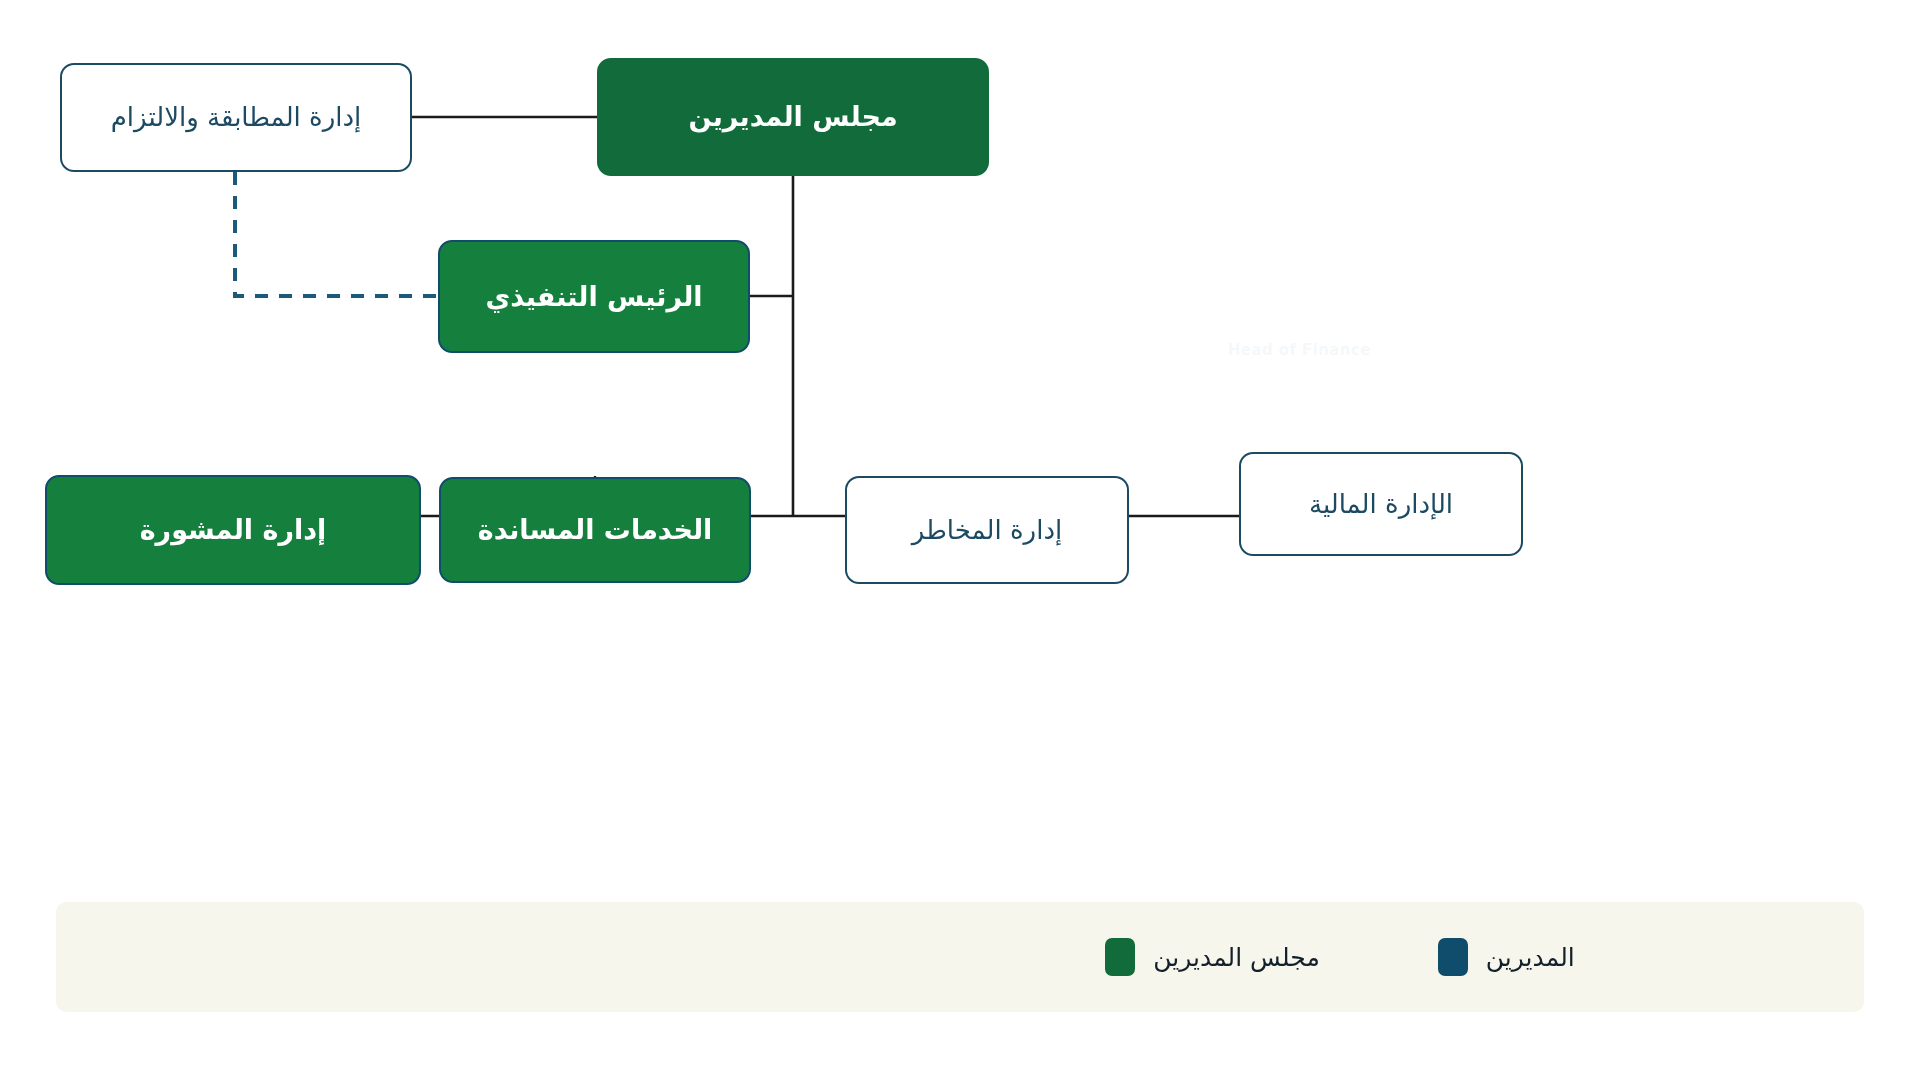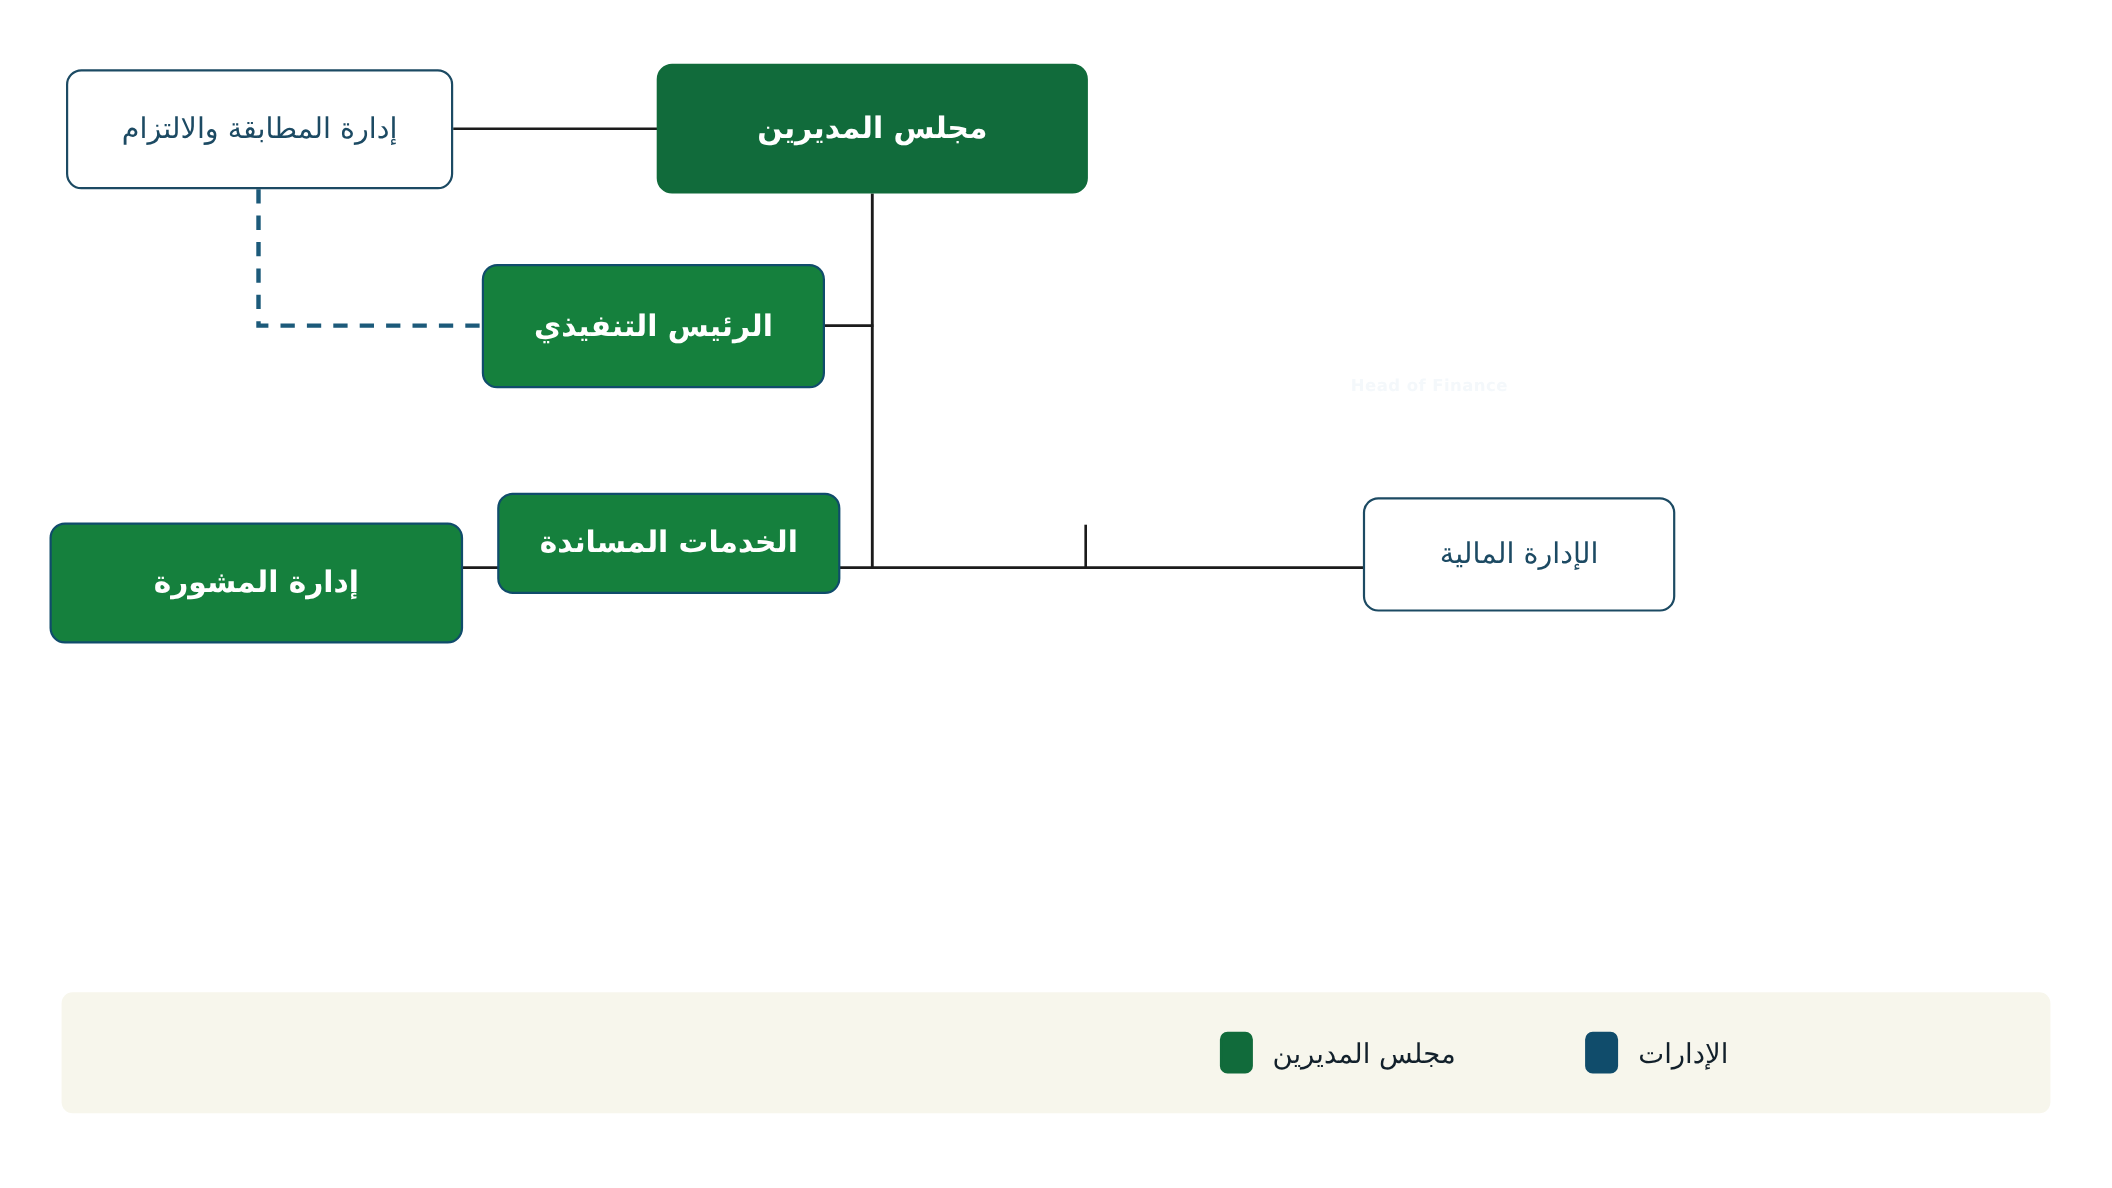--- a/index.html
+++ b/index.html
@@ -156,36 +156,39 @@
   </div>
 
   <div class="node navy" style="left:438px; top:240px; width:312px; height:113px;">
     <span class="node-label">الرئيس التنفيذي</span>
   </div>
 
   <div class="node navy" style="left:45px; top:475px; width:376px; height:110px;">
     <span class="node-label">إدارة المشورة</span>
   </div>
 
-  <div class="node navy" style="left:439px; top:448px; width:312px; height:92px;margin-left:13px;">
+  <div class="node navy" style="left:439px; top:477px; width:312px; height:106px;">
     <span class="node-label">الخدمات المساندة</span>
   </div>
 
+  <div class="node outline" style="left:845px; top:476px; width:284px; height:108px;">
+    <span class="node-label">إدارة المخاطر</span>
+  </div>
 
   <div class="node outline" style="left:1239px; top:452px; width:284px; height:104px;justify-content:flex-end;">
     <span class="node-label">الإدارة المالية</span>
   </div>
 
   <div class="watermark" style="left:1228px; top:341px;">Head of Finance</div>
 
   <div id="legend">
 
 
     <div class="legend-item">
-      <span class="legend-text">الإدارات</span>
+      <span class="legend-text">المديرين</span>
       <span class="legend-swatch navy"></span>
     </div>
 
     <div class="legend-item">
       <span class="legend-text">مجلس المديرين</span>
       <span class="legend-swatch green"></span>
     </div>
 
   </div>
 

